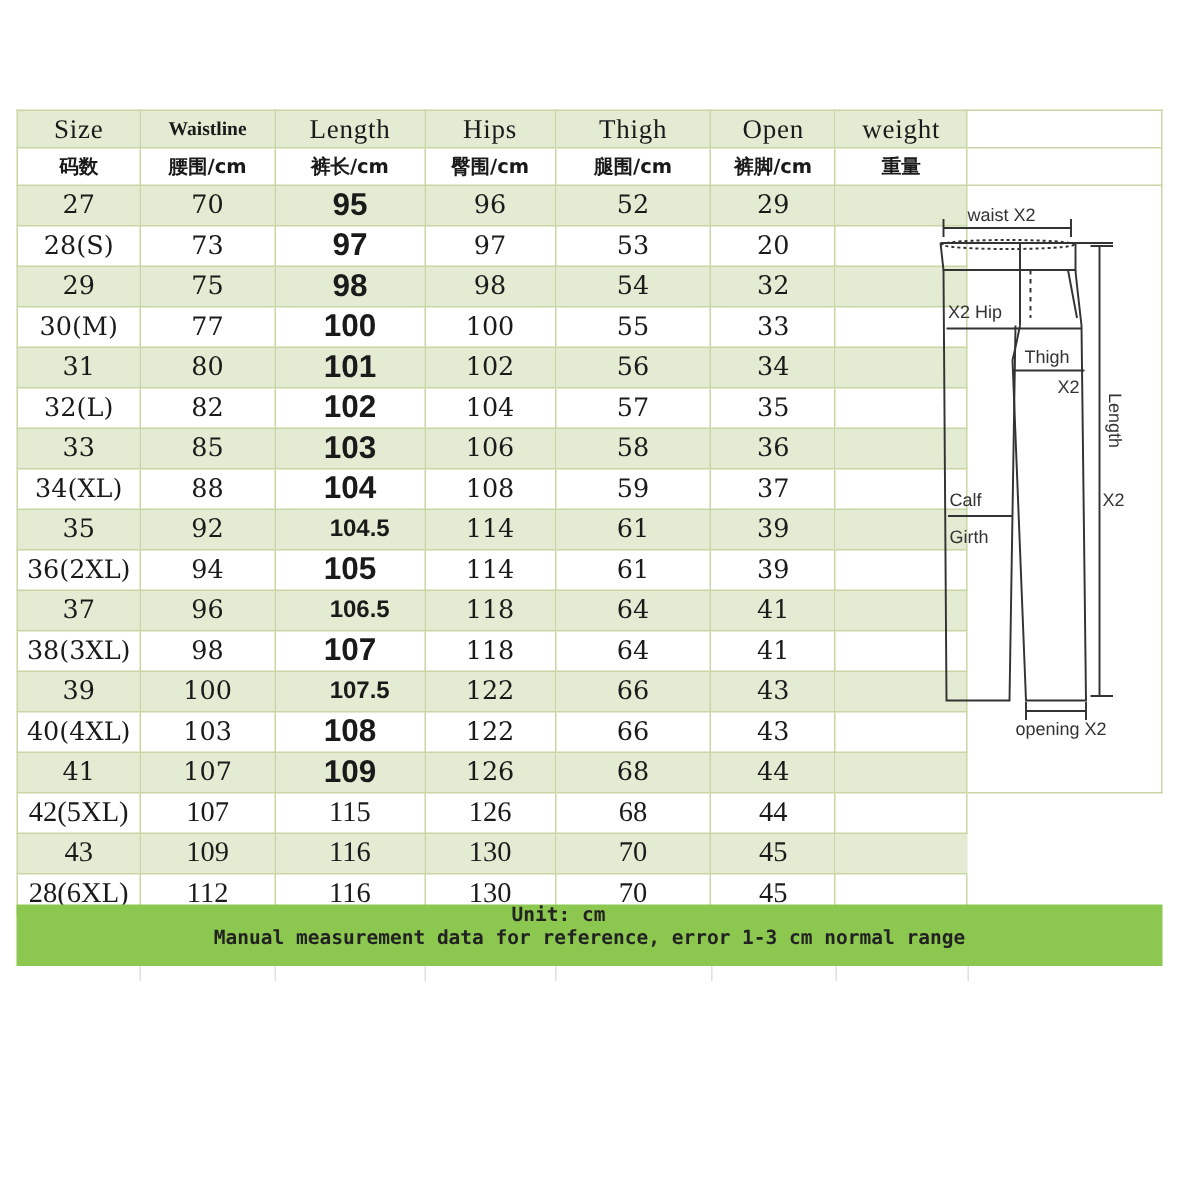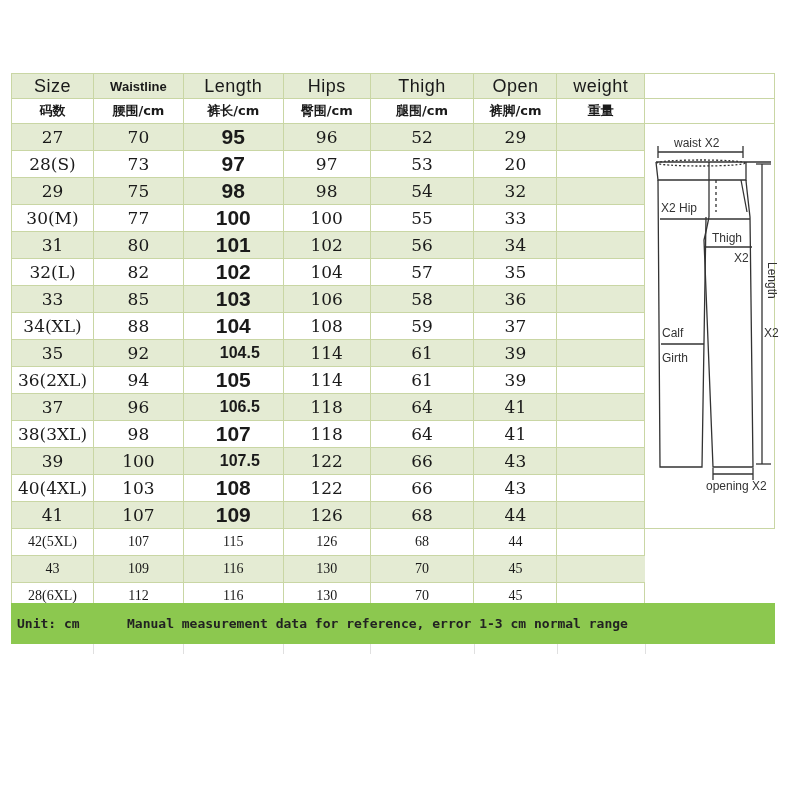--- a/index.html
+++ b/index.html
@@ -1,29 +1,29 @@
 <!DOCTYPE html>
 <html><head>
 <meta charset="utf-8">
 <style>
   html, body { margin:0; padding:0; background:#ffffff; }
   body { width:800px; height:800px; position:relative; overflow:hidden; font-family:"DejaVu Serif", serif; color:#1a1a1a; }
   .sheet { position:absolute; left:11px; top:73px; width:764px; }
   table { border-collapse:collapse; table-layout:fixed; }
   td { border:1px solid #c9d6a4; text-align:center; vertical-align:middle; padding:0; height:26px; font-size:17px; white-space:nowrap; overflow:hidden; }
-  .hdr1 td { height:24px; font-size:18px; font-family:Liberation Sans, sans-serif; font-weight:normal; letter-spacing:0.5px; }
+  .hdr1 td { height:24px; font-size:18px; font-family:Liberation Serif, serif; font-weight:normal; letter-spacing:0.5px; }
   .hdr1 td.waist { font-size:13px; font-weight:bold; letter-spacing:0; }
   .hdr2 td { height:24px; font-size:13px; font-weight:bold; font-family:"DejaVu Sans", sans-serif; }
   tr.shade td.c { background:#e4ebd3; }
   tr.hdr1 td.c { background:#e4ebd3; }
   td.len { font-family:"Liberation Sans", sans-serif; font-size:21px;font-weight:bold; }
   td.len.small { font-size:16px;padding-left:13px; }
-  .narrow td { font-family:"Liberation Serif", serif; font-size:14px; transform:none; }
-  .diagram { position:absolute; left:646px; top:122px; width:133px; height:400px; }
-  .note-bar { position:absolute; left:11px; top:603px; width:764px; height:41px; background:#8cc84f; font-family:"DejaVu Sans Mono", "Liberation Mono", monospace; font-size:13px; font-weight:bold; color:#222; display:flex; align-items:center; }
+  .narrow td { font-family:"Liberation Serif", serif; font-size:19px; transform:none; }
+  .diagram { position:absolute; left:617px; top:122px; width:133px; height:400px; }
+  .note-bar { position:absolute; left:11px; top:603px; width:764px; height:41px; background:#8cc84f; font-family:"DejaVu Sans Mono", "Liberation Mono", monospace; font-size:13px; font-weight:bold; color:#222; display:flex; align-items:center;flex-direction:column; }
   .note-bar .unit { margin-left:6px; width:110px; }
   .bottom-grid { position:absolute; left:11px; top:644px; width:764px; height:10px; }
   .bottom-grid span { position:absolute; top:0; width:1px; height:10px; background:#e0e0e0; }
 </style>
 </head>
 <body>
 
 <div class="sheet">
   <table id="size-table">
     <colgroup>

